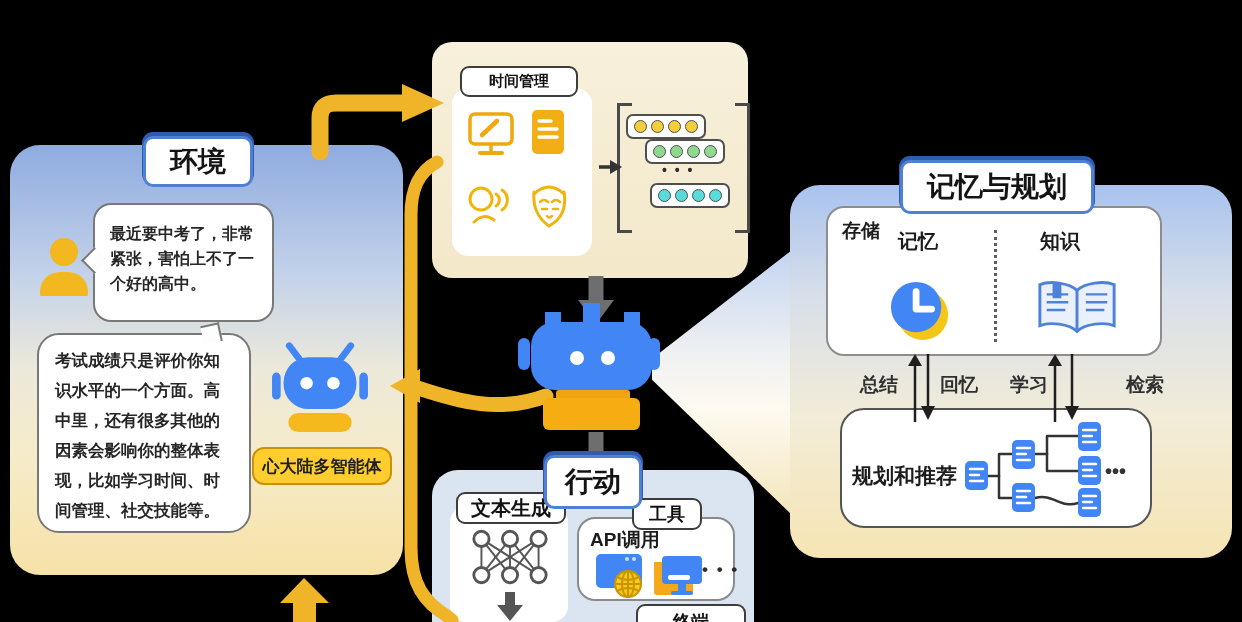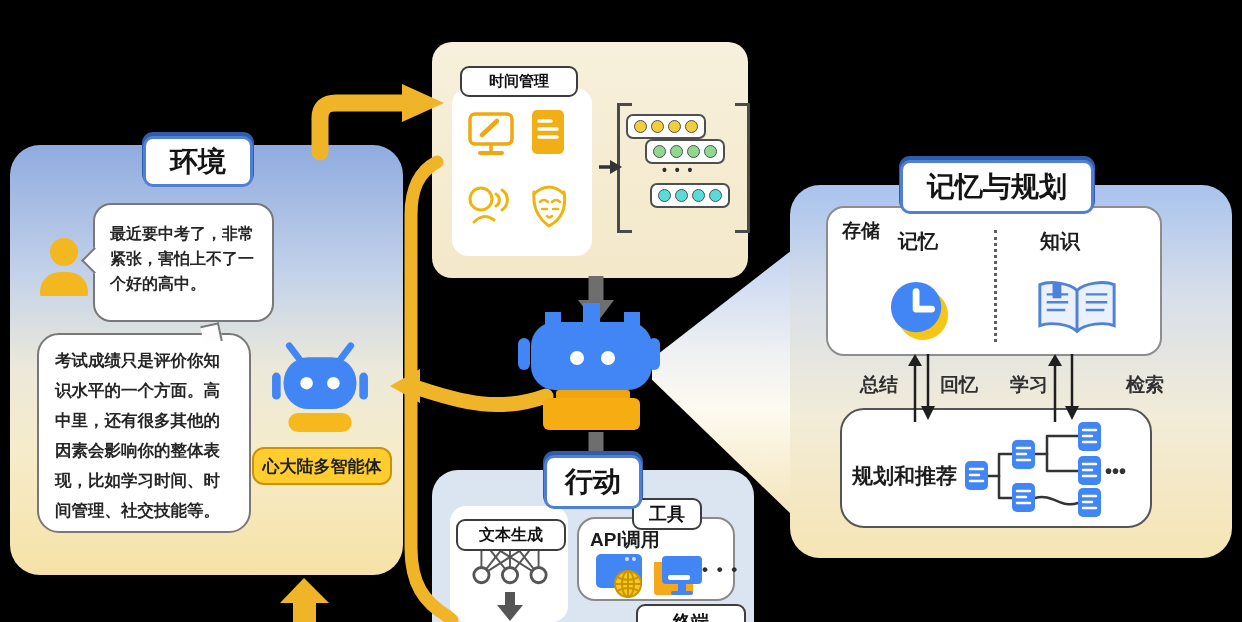--- a/index.html
+++ b/index.html
@@ -212,21 +212,21 @@
     <use href="#docnode" x="123" y="73"></use>
     <text x="150" y="63" font-size="20" font-weight="bold" fill="#333">•••</text>
   </svg>
 
   <div class="panel" style="left:432px;top:470px;width:322px;height:152px;border-radius:26px 26px 0 0;background:#dbe5f1;"></div>
   <div class="titlebox title-blue" style="left:544px;top:455px;width:92px;height:48px;font-size:28px;">
     <span>行动</span>
   </div>
 
   <div class="whitebox" style="left:450px;top:506px;width:118px;height:116px;"></div>
-  <div class="minibox" style="left:456px;top:492px;width:106px;height:28px;font-size:16px;margin-top:27px;">
+  <div class="minibox" style="left:456px;top:492px;width:106px;height:28px;font-size:20px;">
     <span>文本生成</span>
   </div>
   <svg class="abs" style="left:470px;top:528px;z-index:4;" width="80" height="58" viewBox="0 0 84 58">
     <g stroke="#555" stroke-width="2">
       <line x1="12" y1="10" x2="12" y2="48"></line>
         <line x1="12" y1="10" x2="42" y2="48"></line>
         <line x1="12" y1="10" x2="72" y2="48"></line>
       <line x1="42" y1="10" x2="12" y2="48"></line>
         <line x1="42" y1="10" x2="42" y2="48"></line>
         <line x1="42" y1="10" x2="72" y2="48"></line>

